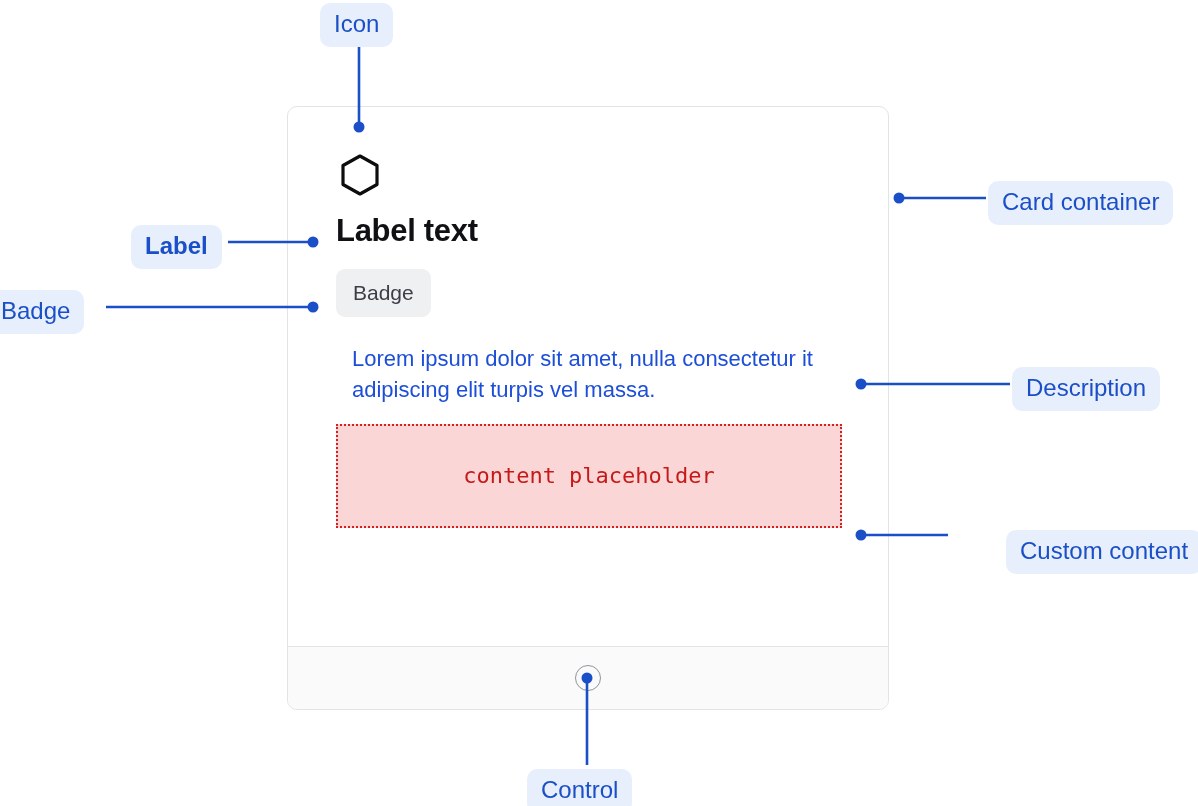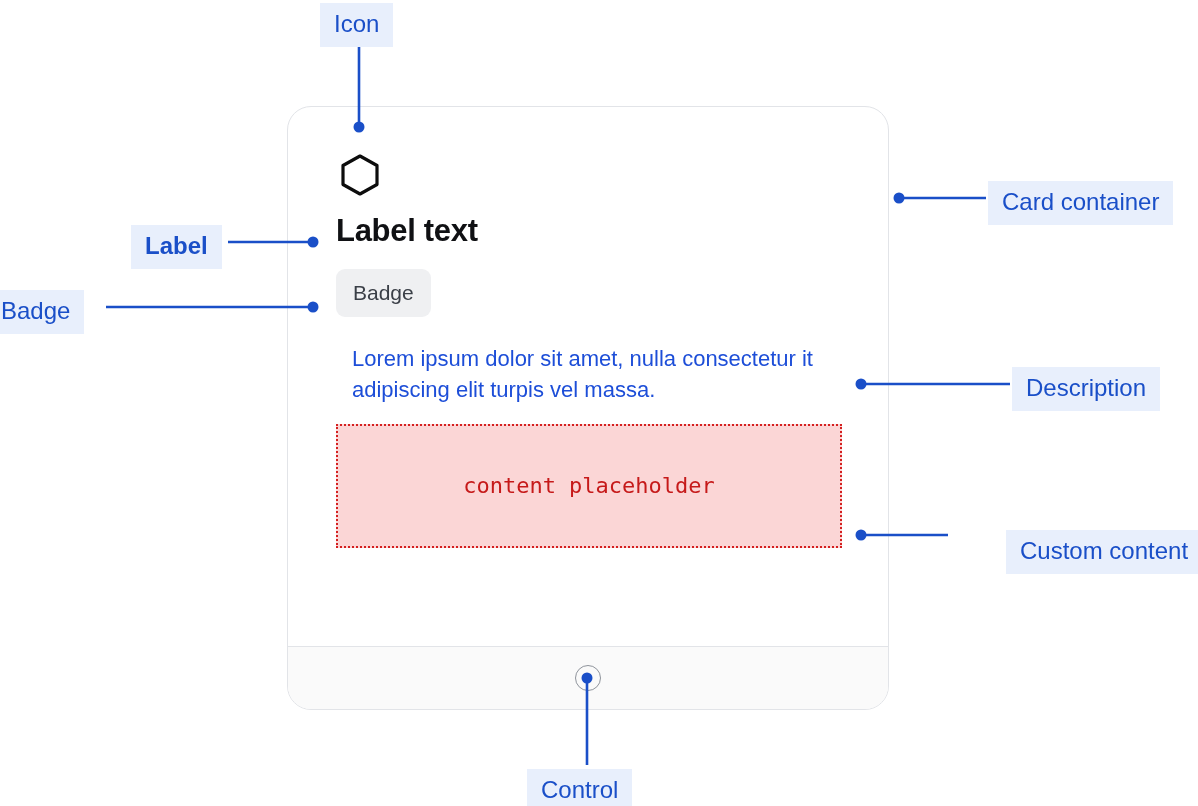--- a/index.html
+++ b/index.html
@@ -29,37 +29,37 @@
     height: 806px;
   }
   .anno-pill {
     position: absolute;
     background: #e8effc;
     color: #1a4fc8;
     font-family: "Liberation Sans", sans-serif;
     font-size: 24px;
     line-height: 1;
     font-weight: 400;
-    border-radius: 0;
+    border-radius: 10px;
     padding: 9px 14px 11px 14px;
     white-space: nowrap;
     box-sizing: border-box;
   }
 
   
   .card {
     position: absolute;
     left: 287px;
     top: 106px;
     width: 602px;
     height: 604px;
     box-sizing: border-box;
     background: #ffffff;
     border: 1px solid #e2e4e8;
-    border-radius: 24px;
+    border-radius: 10px;
     display: flex;
     flex-direction: column;
     overflow: hidden;
   }
   .card-body {
     flex: 1 1 auto;
     padding: 44px 48px 0 48px;
     box-sizing: border-box;
   }
 
@@ -95,21 +95,21 @@
     line-height: 1.44;
     color: #1d4ed8;
     margin: 0 0 18px 16px;
     max-width: 480px;
   }
 
   .card-slot {
     border: 2px dotted #d42020;
     background: #fbd6d6;
     color: #c61a1a;
-    height: 124px;
+    height: 104px;
     width: 506px;
     box-sizing: border-box;
     display: flex;
     align-items: center;
     justify-content: center;
     font-family: "DejaVu Sans Mono", monospace;
     font-size: 22px;
   }
 
   .card-footer {

